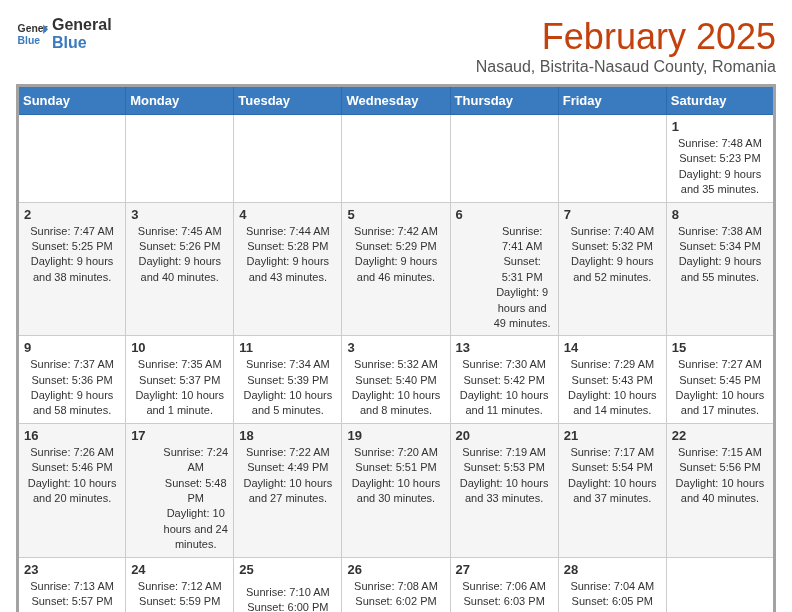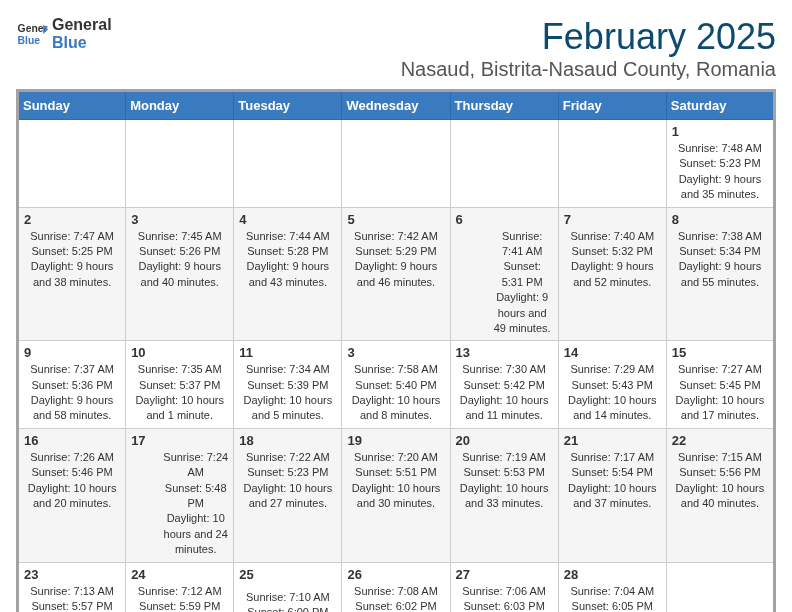--- a/index.html
+++ b/index.html
@@ -24,24 +24,24 @@
     .logo-icon {
       width: 32px;
       height: 32px;
     }
     .title-block {
       text-align: right;
     }
     .month-title {
       font-size: 36px;
       font-weight: normal;
-      color: #0c4a6e;
+      color: #c2410c;
     }
     .location-title {
-      font-size: 20px;
+      font-size: 16px;
       color: #555;
     }
     .calendar {
       width: 100%;
       border-collapse: collapse;
       border: 3px solid #a3a3a3;
     }
     .calendar th {
       background: #3a7bbf;
       color: #fff;
@@ -187,21 +187,21 @@
 Daylight: 10 hours and 1 minute.</div>
         </td>
         <td>
           <span class="day-number">11</span>
           <div class="day-info" style="white-space: pre-line;">Sunrise: 7:34 AM
 Sunset: 5:39 PM
 Daylight: 10 hours and 5 minutes.</div>
         </td>
         <td>
           <span class="day-number">3</span>
-          <div class="day-info" style="white-space: pre-line;">Sunrise: 7:58 AM
+          <div class="day-info" style="white-space: pre-line;">Sunrise: 5:32 AM
 Sunset: 5:40 PM
 Daylight: 10 hours and 8 minutes.</div>
         </td>
         <td>
           <span class="day-number">13</span>
           <div class="day-info" style="white-space: pre-line;">Sunrise: 7:30 AM
 Sunset: 5:42 PM
 Daylight: 10 hours and 11 minutes.</div>
         </td>
         <td>
@@ -226,21 +226,21 @@
         </td>
         <td>
           <span class="day-number">17</span>
           <div class="day-info" style="white-space: pre-line; margin-left: 32px;">Sunrise: 7:24 AM
 Sunset: 5:48 PM
 Daylight: 10 hours and 24 minutes.</div>
         </td>
         <td>
           <span class="day-number">18</span>
           <div class="day-info" style="white-space: pre-line;">Sunrise: 7:22 AM
-Sunset: 5:23 PM
+Sunset: 4:49 PM
 Daylight: 10 hours and 27 minutes.</div>
         </td>
         <td>
           <span class="day-number">19</span>
           <div class="day-info" style="white-space: pre-line;">Sunrise: 7:20 AM
 Sunset: 5:51 PM
 Daylight: 10 hours and 30 minutes.</div>
         </td>
         <td>
           <span class="day-number">20</span>

